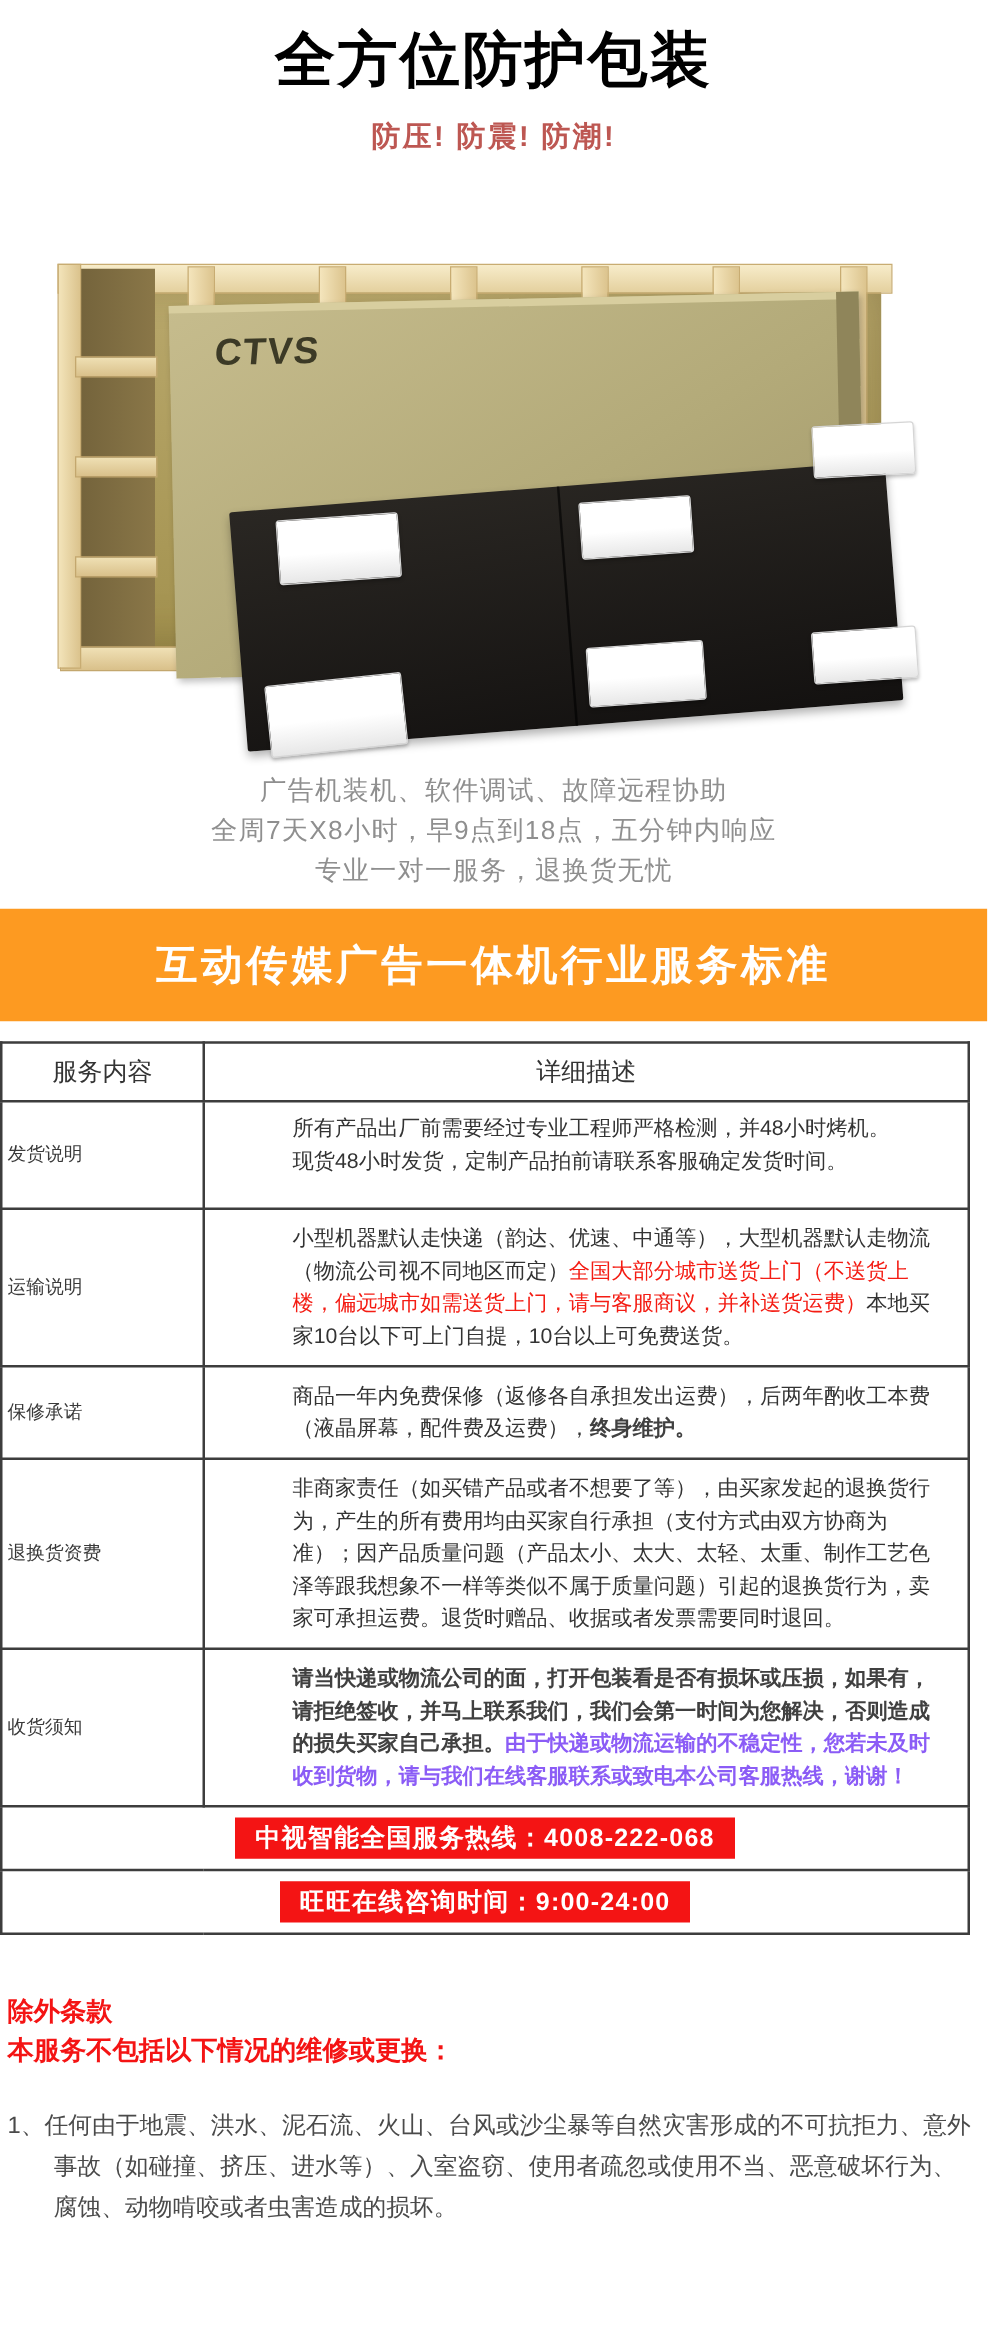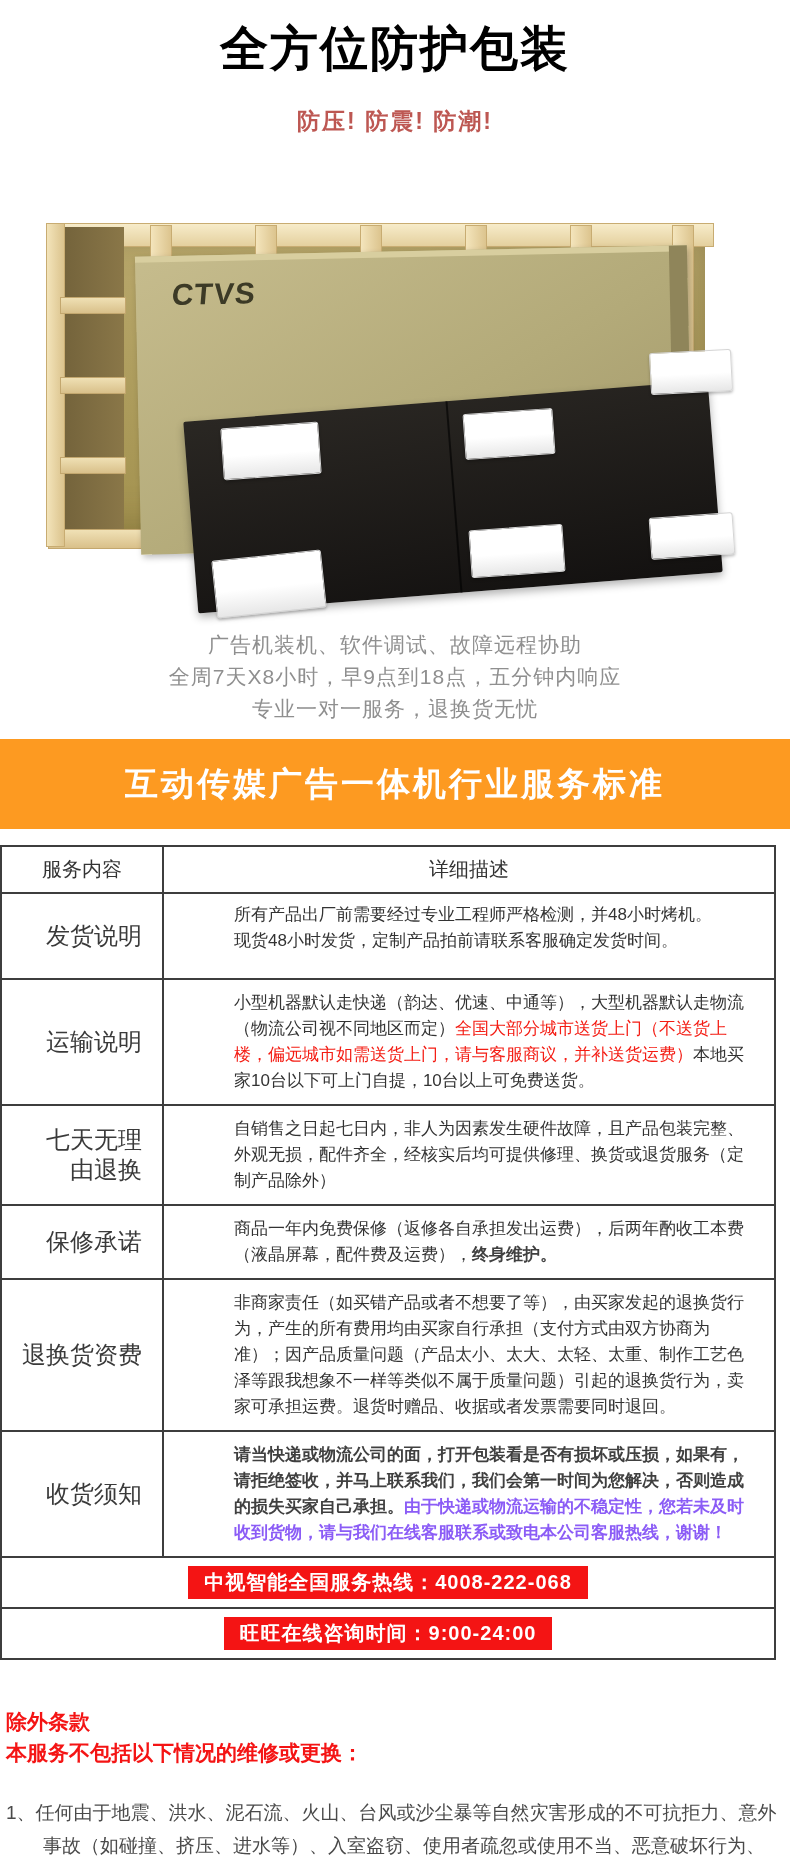--- a/index.html
+++ b/index.html
@@ -1,21 +1,21 @@
 <!DOCTYPE html>
 <html><head>
 <meta charset="utf-8">
 <style>
   html,body{margin:0;padding:0;background:#fff;}
   body{width:790px;font-family:"Liberation Sans","DejaVu Sans",sans-serif;color:#333;}
   .page{position:relative;width:790px;overflow:hidden;background:#fff;}
 
   
   .title{margin:6px 0 0;text-align:center;font-size:48px;font-weight:bold;letter-spacing:2px;color:#000;line-height:86px;}
-  .subtitle{text-align:center;font-size:23px;font-weight:bold;color:#bd5752;letter-spacing:2px;margin-top:14px;}
+  .subtitle{text-align:center;font-size:23px;font-weight:bold;color:#bd5752;letter-spacing:2px;margin-top:2px;}
 
   
   .hero{position:relative;height:468px;margin-top:8px;}
   .crate{position:absolute;left:55px;top:86px;width:650px;height:300px;background:linear-gradient(180deg,#b9a86c,#a3924f);z-index:1;box-shadow:inset 0 0 40px rgba(70,55,20,.35);}
   .crate-top-rail{position:absolute;left:46px;top:78px;width:666px;height:22px;background:linear-gradient(#f7ecca,#e4d09e);border:1px solid #c8ac72;z-index:2;}
   .batten{position:absolute;top:80px;width:20px;height:132px;background:linear-gradient(90deg,#f4e5bc,#dcc48e);border:1px solid #c8ac72;z-index:2;}
   .b1{left:150px}.b2{left:255px}.b3{left:360px}.b4{left:465px}.b5{left:570px}.b6{left:672px;height:300px;}
   .crate-left{position:absolute;left:48px;top:82px;width:76px;height:310px;background:linear-gradient(90deg,#6e5e38,#8a7748);z-index:2;}
   .crate-left-stile{position:absolute;left:46px;top:78px;width:17px;height:322px;background:linear-gradient(90deg,#f3e4ba,#dbc38d);border:1px solid #c8ac72;z-index:3;}
   .rung{position:absolute;left:60px;width:64px;height:15px;background:linear-gradient(#efe0b4,#d9c08a);border:1px solid #c3a76e;z-index:3;}
@@ -40,21 +40,21 @@
 
   
   .banner{margin-top:14px;height:90px;background:#fd9a21;display:flex;align-items:center;justify-content:center;text-align:center;}
   .banner span{color:#fff;font-size:33px;font-weight:bold;letter-spacing:3px;}
 
   
   table.svc{margin:16px 6px 0 0;width:776px;border-collapse:collapse;table-layout:fixed;}
   table.svc th,table.svc td{border:2px solid #3d3d3d;}
   table.svc thead th{font-weight:normal;font-size:20px;color:#333;padding:9px 4px;text-align:center;}
   table.svc .colw{width:152px;}
-  td.c1{text-align:right;font-size:24px;color:#3a3a3a;white-space:pre-line;padding:8px 20px;vertical-align:middle;line-height:30px;}
+  td.c1{text-align:left;font-size:15px;color:#3a3a3a;white-space:pre-line;padding:8px 4px;vertical-align:middle;line-height:30px;}
   td.c2{font-size:17px;line-height:26px;color:#333;padding:10px 14px 10px 70px;white-space:pre-line;vertical-align:middle;}
   tbody tr:nth-child(1) td.c2{padding-top:8px;padding-bottom:24px;}
   .s-normal{color:#333;}
   .s-red{color:#f41c13;}
   .s-red-bold{color:#404040;font-weight:bold;}
   .s-dark-bold{color:#8b5cf6;font-weight:bold;}
   td.btncell{text-align:center;padding:8px 20px;}
   .redbtn{display:inline-block;background:#f41414;color:#fff;font-weight:bold;font-size:20px;letter-spacing:1px;padding:3px 16px;cursor:pointer;}
 
   
@@ -119,25 +119,20 @@
         <tr>
           <td class="c1">发货说明</td>
           <td class="c2"><span class="seg s-normal">所有产品出厂前需要经过专业工程师严格检测，并48小时烤机。
 现货48小时发货，定制产品拍前请联系客服确定发货时间。</span></td>
         </tr>
         <tr>
           <td class="c1">运输说明</td>
           <td class="c2"><span class="seg s-normal">小型机器默认走快递（韵达、优速、中通等），大型机器默认走物流（物流公司视不同地区而定）</span><span class="seg s-red">全国大部分城市送货上门（不送货上楼，偏远城市如需送货上门，请与客服商议，并补送货运费）</span><span class="seg s-normal">本地买家10台以下可上门自提，10台以上可免费送货。</span></td>
         </tr>
         <tr>
-          <td class="c1">七天无理
-由退换</td>
-          <td class="c2"><span class="seg s-normal">自销售之日起七日内，非人为因素发生硬件故障，且产品包装完整、外观无损，配件齐全，经核实后均可提供修理、换货或退货服务（定制产品除外）</span></td>
-        </tr>
-        <tr>
           <td class="c1">保修承诺</td>
           <td class="c2"><span class="seg s-normal">商品一年内免费保修（返修各自承担发出运费），后两年酌收工本费（液晶屏幕，配件费及运费），</span><span class="seg s-red-bold">终身维护。</span></td>
         </tr>
         <tr>
           <td class="c1">退换货资费</td>
           <td class="c2"><span class="seg s-normal">非商家责任（如买错产品或者不想要了等），由买家发起的退换货行为，产生的所有费用均由买家自行承担（支付方式由双方协商为准）；因产品质量问题（产品太小、太大、太轻、太重、制作工艺色泽等跟我想象不一样等类似不属于质量问题）引起的退换货行为，卖家可承担运费。退货时赠品、收据或者发票需要同时退回。</span></td>
         </tr>
         <tr>
           <td class="c1">收货须知</td>
           <td class="c2"><span class="seg s-red-bold">请当快递或物流公司的面，打开包装看是否有损坏或压损，如果有，请拒绝签收，并马上联系我们，我们会第一时间为您解决，否则造成的损失买家自己承担。</span><span class="seg s-dark-bold">由于快递或物流运输的不稳定性，您若未及时收到货物，请与我们在线客服联系或致电本公司客服热线，谢谢！</span></td>

